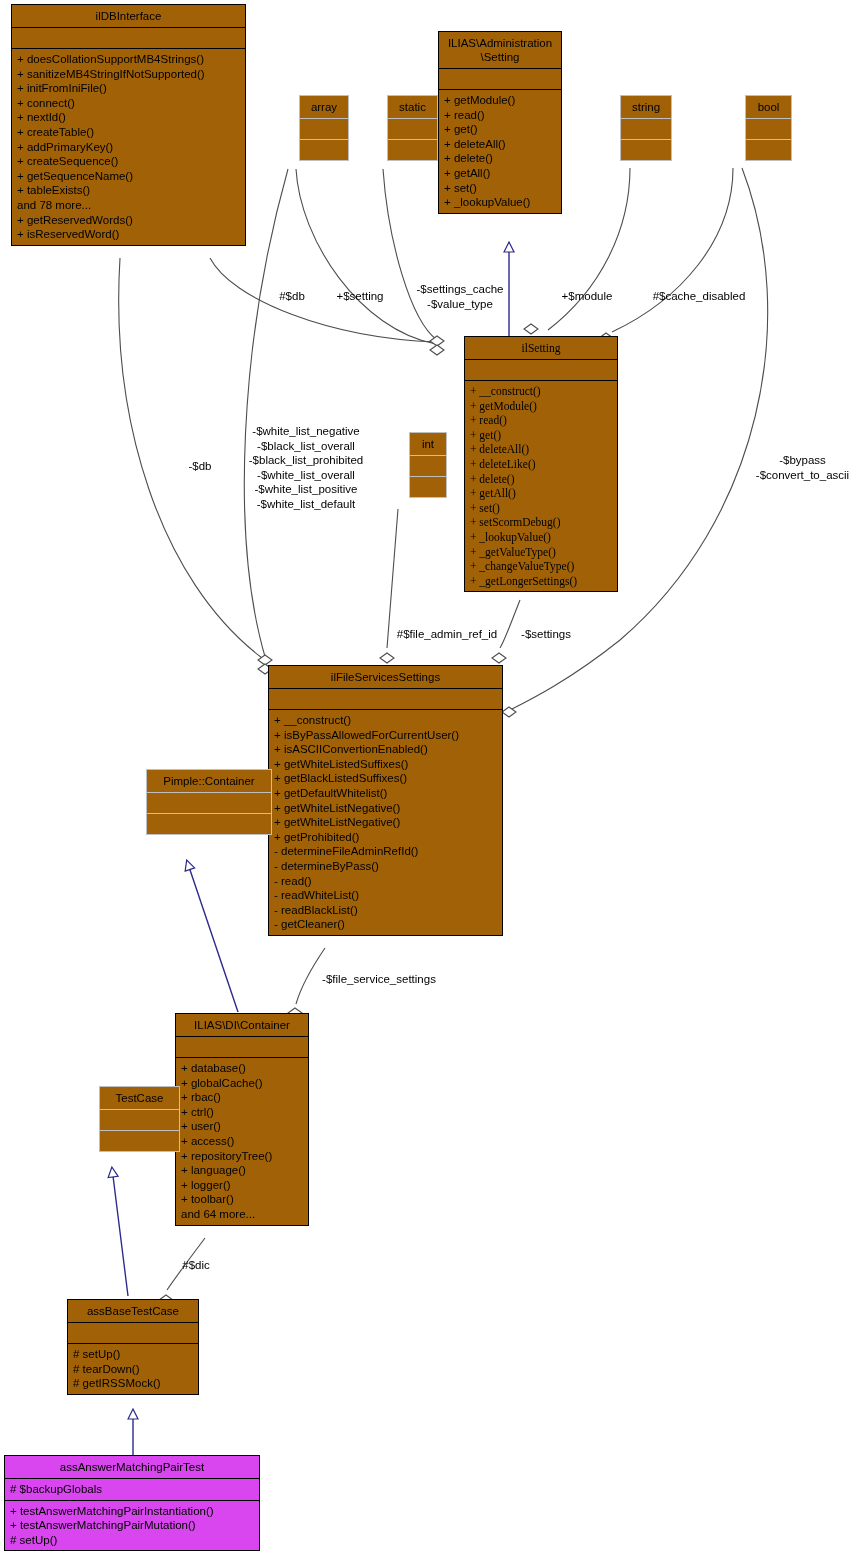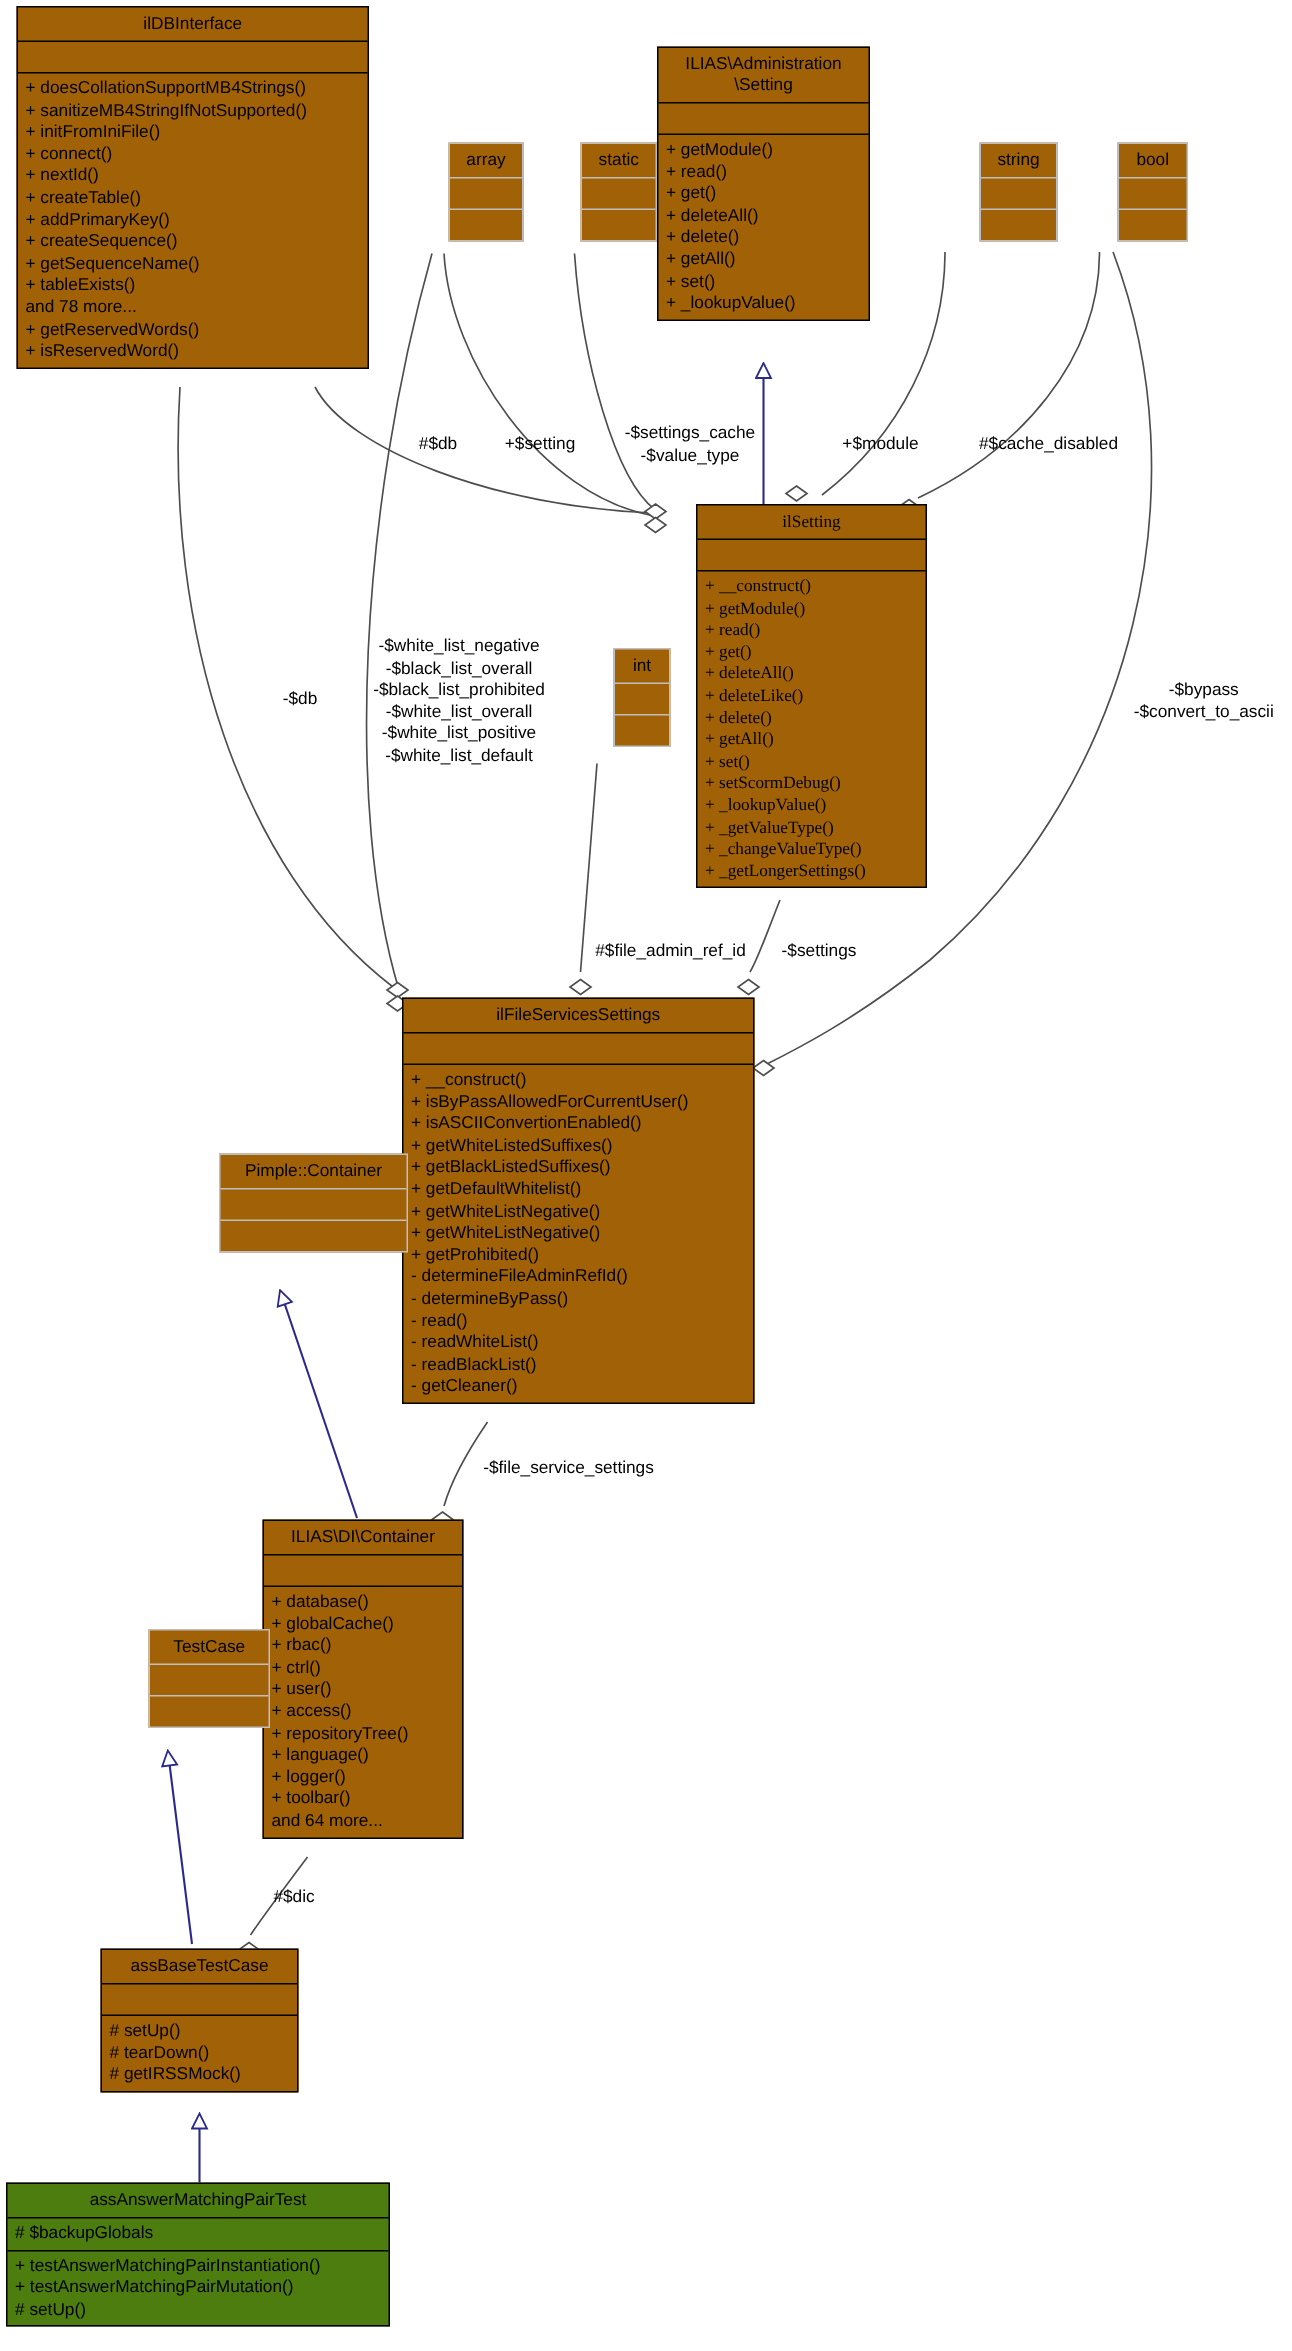--- a/index.html
+++ b/index.html
@@ -32,21 +32,21 @@
     box-sizing: border-box;
     background: #a16207;
     border: 1px solid #000000;
     z-index: 5;
   }
   .uml-box.gray-border {
     border: 1px solid #bfbfbf;
     margin-left: 28px;
   }
   .uml-box.filled {
-    background: #4d7c0f;
+    background: #d946ef;
   }
   .uml-title {
     text-align: center;
     font-size: 11.5px;
     color: #000;
     padding: 4px 4px 4px 4px;
     line-height: 14px;
     white-space: pre-line;
   }
   .uml-sep {
@@ -184,39 +184,39 @@
   </div>
 
   <div class="uml-box gray-border" style="left:359px; top:95px; width:51px;">
     <div class="uml-title">static</div>
     <div class="uml-sep"></div>
     <div class="uml-attrs empty"></div>
     <div class="uml-sep"></div>
     <div class="uml-ops empty"></div>
   </div>
 
-  <div class="uml-box" style="left:438px; top:31px; width:142px;">
+  <div class="uml-box" style="left:438px; top:31px; width:124px;">
     <div class="uml-title">ILIAS\Administration
 \Setting</div>
     <div class="uml-sep"></div>
     <div class="uml-attrs empty"></div>
     <div class="uml-sep"></div>
     <div class="uml-ops">
       <div>+ getModule()</div>
       <div>+ read()</div>
       <div>+ get()</div>
       <div>+ deleteAll()</div>
       <div>+ delete()</div>
       <div>+ getAll()</div>
       <div>+ set()</div>
       <div>+ _lookupValue()</div>
     </div>
   </div>
 
-  <div class="uml-box gray-border" style="left:625px; top:95px; width:52px;">
+  <div class="uml-box gray-border" style="left:592px; top:95px; width:52px;">
     <div class="uml-title">string</div>
     <div class="uml-sep"></div>
     <div class="uml-attrs empty"></div>
     <div class="uml-sep"></div>
     <div class="uml-ops empty"></div>
   </div>
 
   <div class="uml-box gray-border" style="left:717px; top:95px; width:47px;">
     <div class="uml-title">bool</div>
     <div class="uml-sep"></div>

